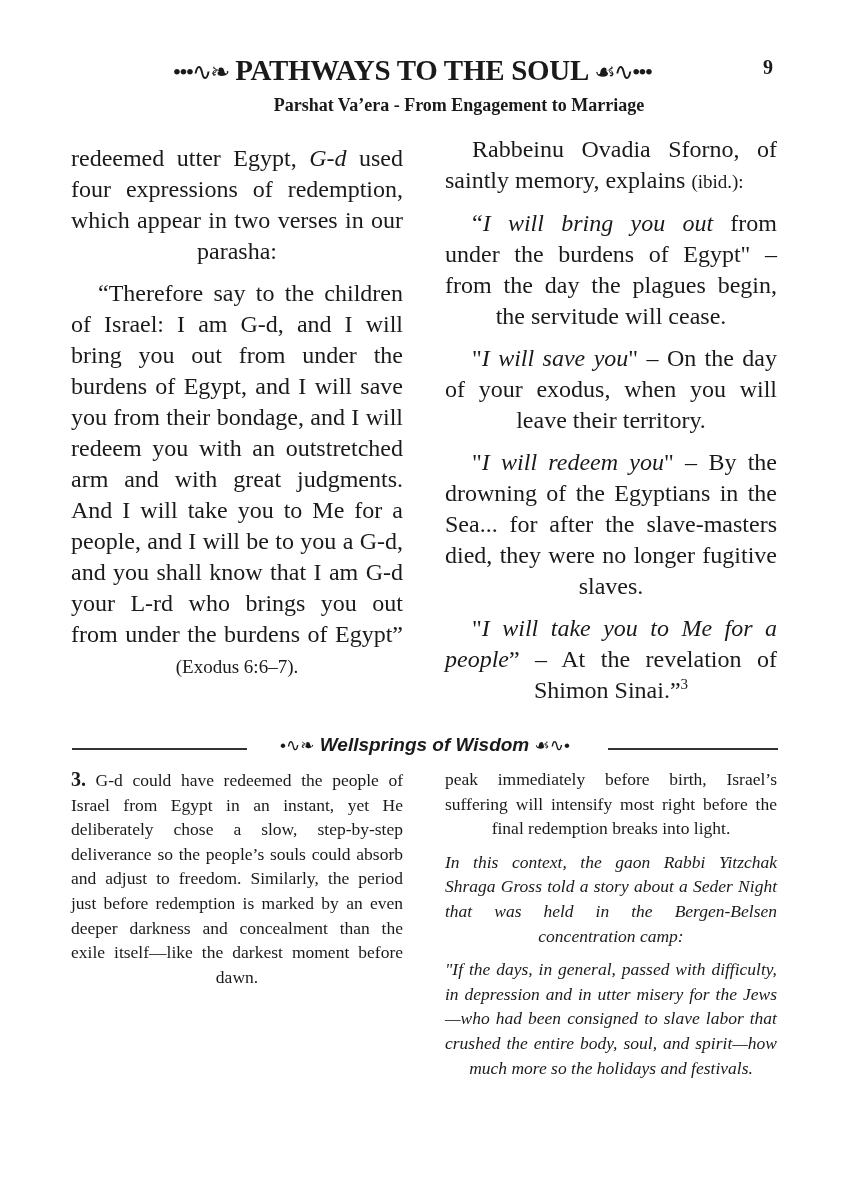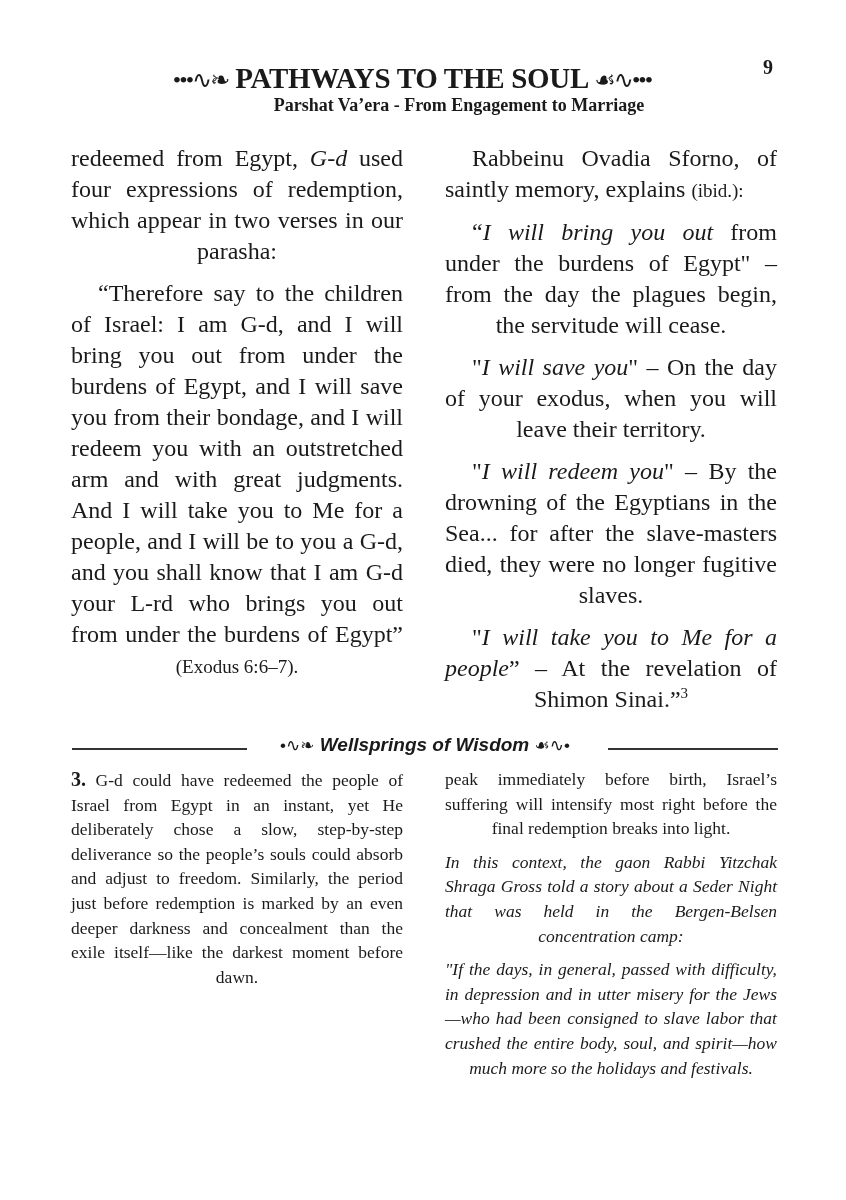--- a/index.html
+++ b/index.html
@@ -1,27 +1,27 @@
 <!DOCTYPE html>
 <html><head>
 <meta charset="utf-8">
 <style>
   html, body { margin: 0; padding: 0; background: #ffffff; }
   body { width: 846px; height: 1200px; position: relative; overflow: hidden; color: #1a1a1a; font-family: "Liberation Serif", serif; }
 
   .header { position: absolute; top: 52px; left: 0; width: 846px; height: 40px; }
-  .header-title { position: absolute; left: 132px; top: 0; width: 560px; text-align: center; font-size: 29px; font-weight: bold; white-space: nowrap; letter-spacing: -0.3px; line-height: 52px; }
+  .header-title { position: absolute; left: 132px; top: 0; width: 560px; text-align: center; font-size: 29px; font-weight: bold; white-space: nowrap; letter-spacing: -0.3px; line-height: 37px; }
   .orn { font-weight: normal; font-size: 24px; letter-spacing: -2px; }
   .page-num { position: absolute; left: 763px; top: 4px; font-size: 20px; font-weight: bold; }
   .subtitle { position: absolute; top: 95px; left: 0; width: 846px; text-align: center; font-size: 18px; font-weight: bold; padding-left: 36px; }
 
   .col { position: absolute; font-size: 24px; line-height: 31px; text-align: justify; }
   .col p { margin: 0 0 11px 0; }
   .col-left { left: 71px; top: 143px; width: 332px; }
-  .col-right { left: 445px; top: 143px; width: 332px; }
+  .col-right { left: 445px; top: 134px; width: 332px; }
   .indent { text-indent: 27px; }
   .last-center { text-align-last: center; }
   .small { font-size: 19px; }
   .sup { font-size: 15px; vertical-align: super; line-height: 0; }
 
   .divider { position: absolute; top: 737px; left: 72px; width: 706px; height: 24px; }
   .divider .line { position: absolute; top: 11px; height: 2px; background: #333; }
   .divider .line.l { left: 0; width: 175px; }
   .divider .line.r { right: 0; width: 170px; }
   .divider .label { position: absolute; left: 0; width: 706px; top: -3px; text-align: center; font-family: Liberation Sans, sans-serif; font-style: italic; font-weight: bold; font-size: 19px; white-space: nowrap; }
@@ -40,21 +40,21 @@
   <div class="header-title">
     <span class="orn">•••<span style="font-family:'DejaVu Serif',serif;">∿❧</span></span>
     <span>PATHWAYS TO THE SOUL</span>
     <span class="orn"><span style="font-family:'DejaVu Serif',serif;">☙∿</span>•••</span>
   </div>
   <div class="page-num">9</div>
 </div>
 <div class="subtitle">Parshat Va’era - From Engagement to Marriage</div>
 
 <div class="col col-left">
-  <p class="last-center"><span>redeemed from Egypt, </span><span class="it">G-d</span><span> used four expressions of redemption, which appear in two verses in our parasha:</span></p>
+  <p class="last-center"><span>redeemed utter Egypt, </span><span class="it">G-d</span><span> used four expressions of redemption, which appear in two verses in our parasha:</span></p>
   <p class="indent last-center"><span>“Therefore say to the children of Israel: I am G-d, and I will bring you out from under the burdens of Egypt, and I will save you from their bondage, and I will redeem you with an outstretched arm and with great judgments. And I will take you to Me for a people, and I will be to you a G-d, and you shall know that I am G-d your L-rd who brings you out from under the burdens of Egypt” </span><span class="small">(Exodus 6:6–7).</span></p>
 </div>
 
 <div class="col col-right">
   <p class="indent"><span>Rabbeinu Ovadia Sforno, of saintly memory, explains </span><span class="small">(ibid.):</span></p>
   <p class="indent last-center"><span>“</span><span class="it">I will bring you out</span><span> from under the burdens of Egypt" – from the day the plagues begin, the servitude will cease.</span></p>
   <p class="indent last-center"><span>"</span><span class="it">I will save you</span><span>" – On the day of your exodus, when you will leave their territory.</span></p>
   <p class="indent last-center"><span>"</span><span class="it">I will redeem you</span><span>" – By the drowning of the Egyptians in the Sea... for after the slave-masters died, they were no longer fugitive slaves.</span></p>
   <p class="indent last-center"><span>"</span><span class="it">I will take you to Me for a people</span><span>” – At the revelation of Shimon Sinai.”</span><span class="sup">3</span></p>
 </div>

